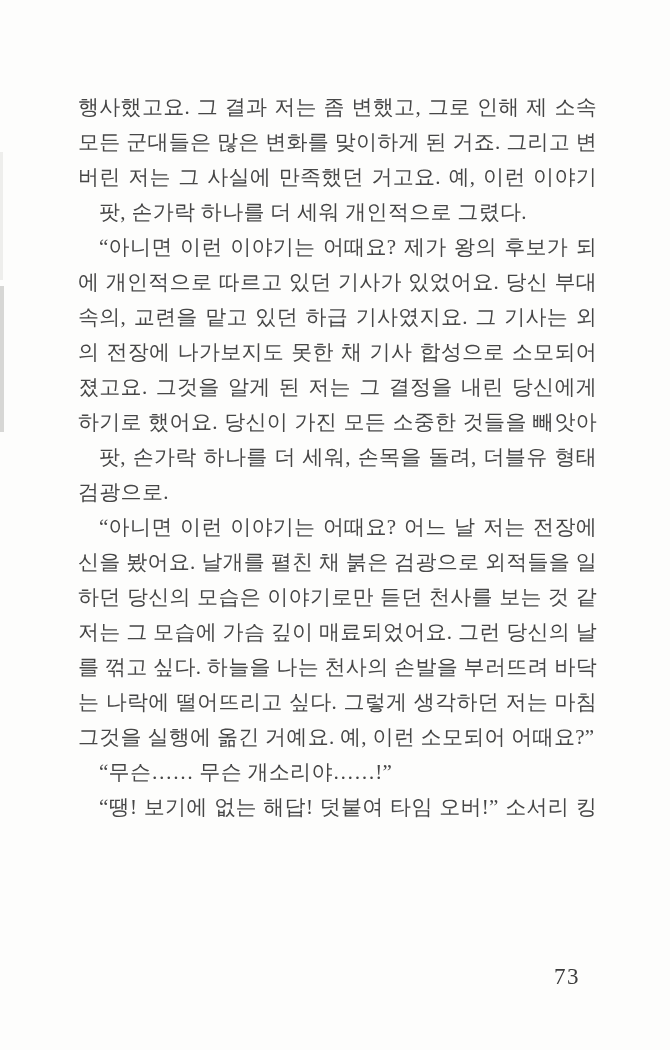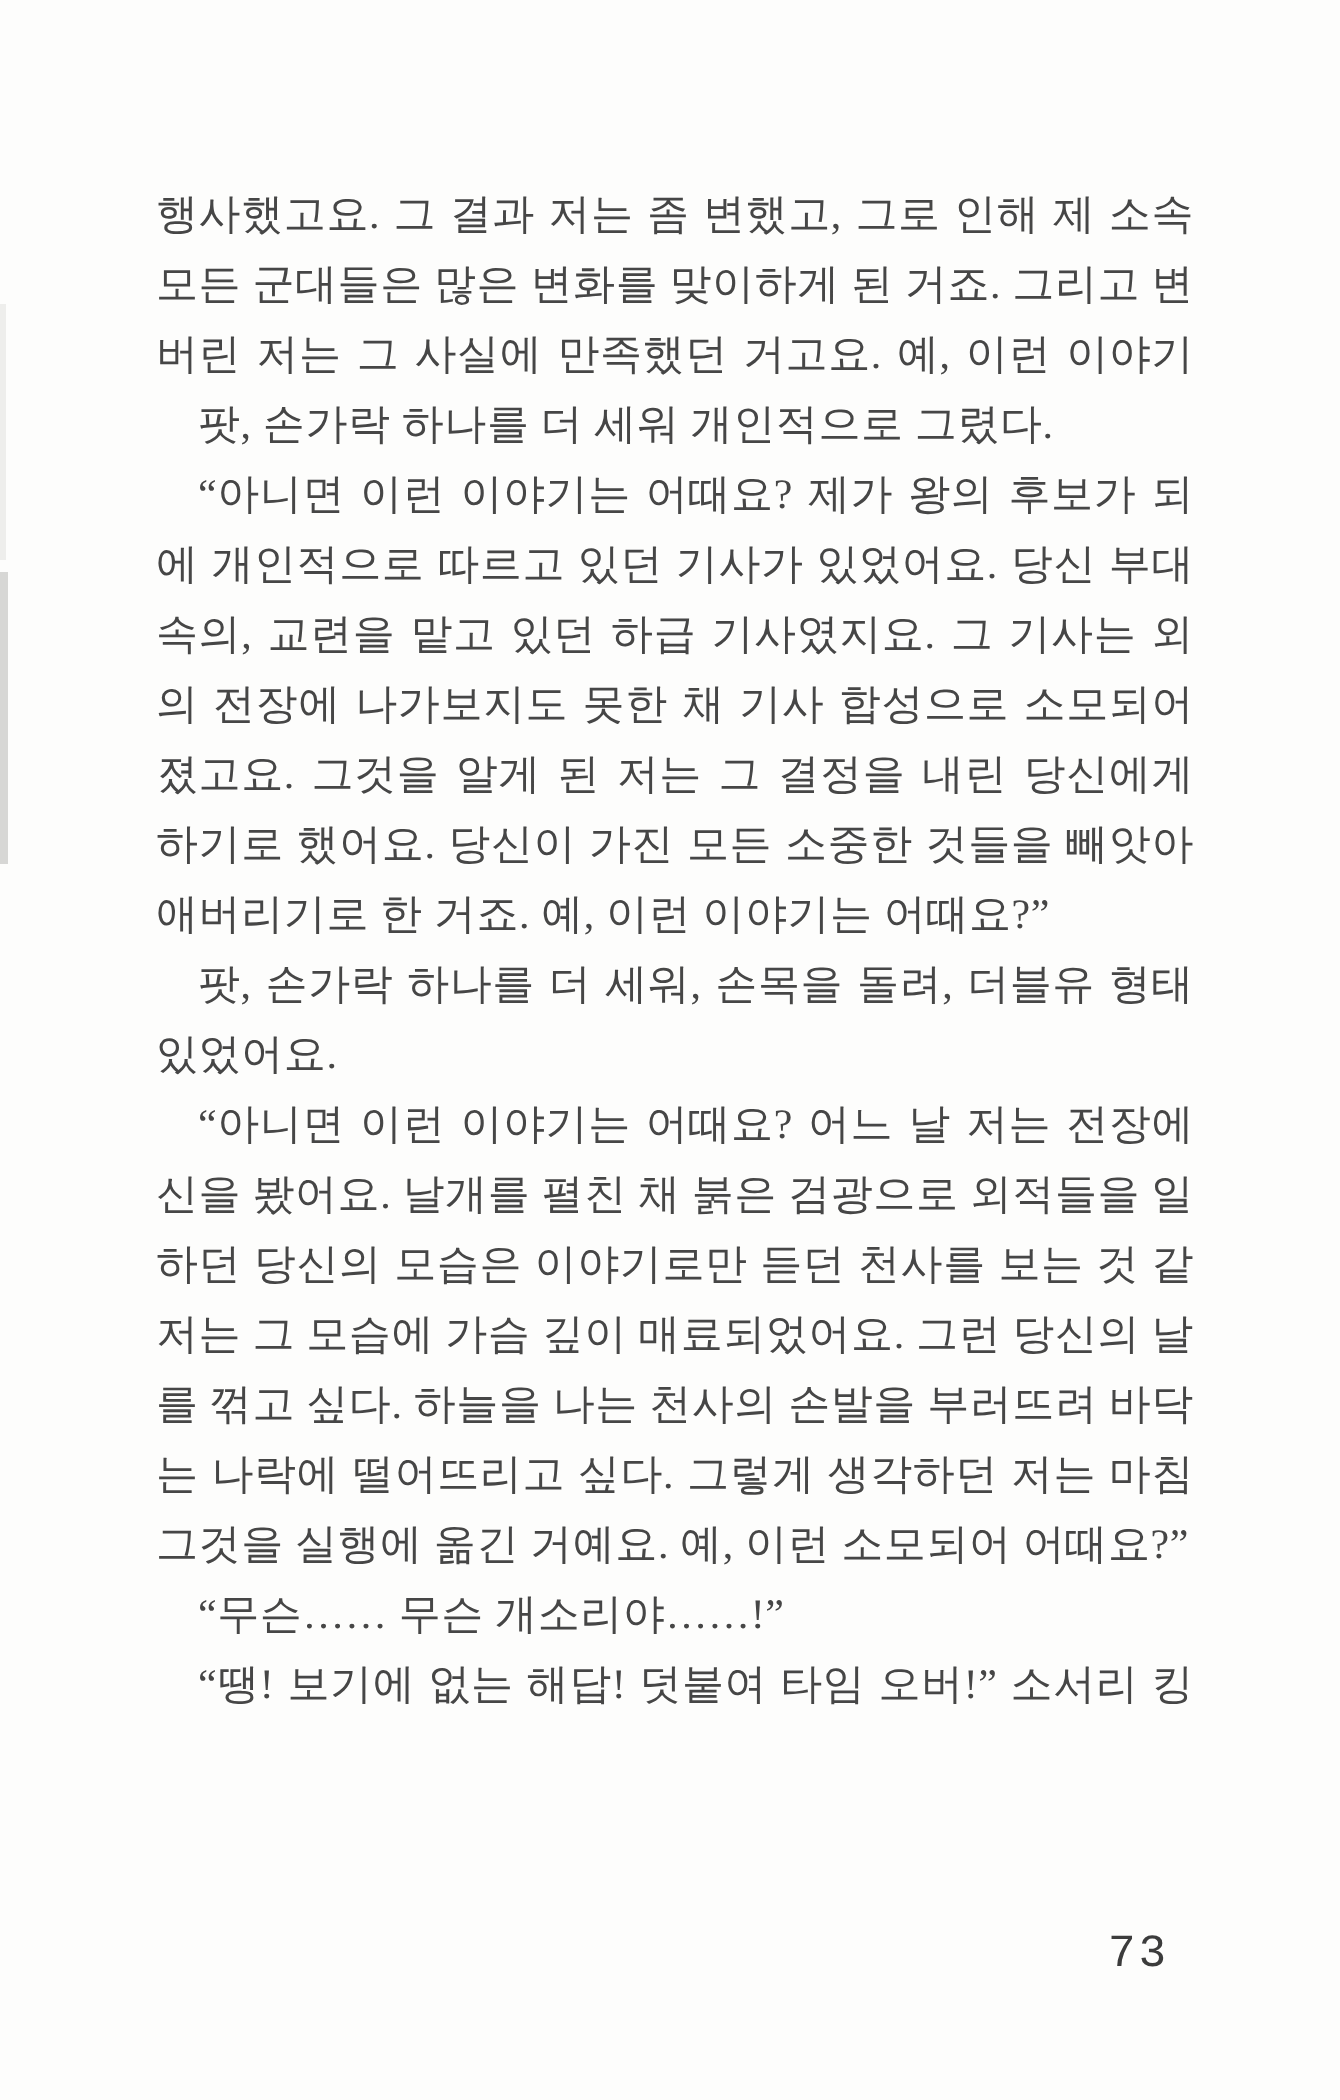--- a/index.html
+++ b/index.html
@@ -26,21 +26,21 @@
     overflow: hidden;
     text-align: justify;
     text-align-last: left;
   }
   .line.justify { text-align-last: justify; }
   .line.indent { padding-left: 21px; }
   .page-number {
     position: absolute;
     top: 964px;
     left: 554px;
-    font-family: Liberation Mono, monospace;
+    font-family: Liberation Serif, serif;
     font-size: 23px;
     letter-spacing: 1.5px;
     color: #3c3c3c;
   }
   .edge-mark {
     position: absolute;
     left: 0;
   }
   .edge-mark.light { top: 152px; width: 3px; height: 128px; background: #eeeeec; }
   .edge-mark.dark  { top: 286px; width: 4px; height: 146px; background: #d7d7d5; }
@@ -56,23 +56,22 @@
       <div class="line justify">행사했고요. 그 결과 저는 좀 변했고, 그로 인해 제 소속의</div>
       <div class="line justify">모든 군대들은 많은 변화를 맞이하게 된 거죠. 그리고 변해</div>
       <div class="line justify">버린 저는 그 사실에 만족했던 거고요. 예, 이런 이야기는 어</div>
       <div class="line indent">팟, 손가락 하나를 더 세워 개인적으로 그렸다.</div>
       <div class="line indent justify">“아니면 이런 이야기는 어때요? 제가 왕의 후보가 되기 전</div>
       <div class="line justify">에 개인적으로 따르고 있던 기사가 있었어요. 당신 부대 소</div>
       <div class="line justify">속의, 교련을 맡고 있던 하급 기사였지요. 그 기사는 외적과</div>
       <div class="line justify">의 전장에 나가보지도 못한 채 기사 합성으로 소모되어 사라</div>
       <div class="line justify">졌고요. 그것을 알게 된 저는 그 결정을 내린 당신에게 복수</div>
       <div class="line justify">하기로 했어요. 당신이 가진 모든 소중한 것들을 빼앗아 없</div>
-      <div class="line">애버리기로 한 거죠. 예, 이런 이야기는 어때요?”</div>
       <div class="line indent justify">팟, 손가락 하나를 더 세워, 손목을 돌려, 더블유 형태를</div>
-      <div class="line">있었어요.</div>
+      <div class="line">검광으로.</div>
       <div class="line indent justify">“아니면 이런 이야기는 어때요? 어느 날 저는 전장에서 당</div>
       <div class="line justify">신을 봤어요. 날개를 펼친 채 붉은 검광으로 외적들을 일소</div>
       <div class="line justify">하던 당신의 모습은 이야기로만 듣던 천사를 보는 것 같았죠.</div>
       <div class="line justify">저는 그 모습에 가슴 깊이 매료되었어요. 그런 당신의 날개</div>
       <div class="line justify">를 꺾고 싶다. 하늘을 나는 천사의 손발을 부러뜨려 바닥없</div>
       <div class="line justify">는 나락에 떨어뜨리고 싶다. 그렇게 생각하던 저는 마침내</div>
       <div class="line">그것을 실행에 옮긴 거예요. 예, 이런 소모되어 어때요?”</div>
       <div class="line indent">“무슨…… 무슨 개소리야……!”</div>
       <div class="line indent justify">“땡! 보기에 없는 해답! 덧붙여 타임 오버!” 소서리 킹은</div>
     </div>

